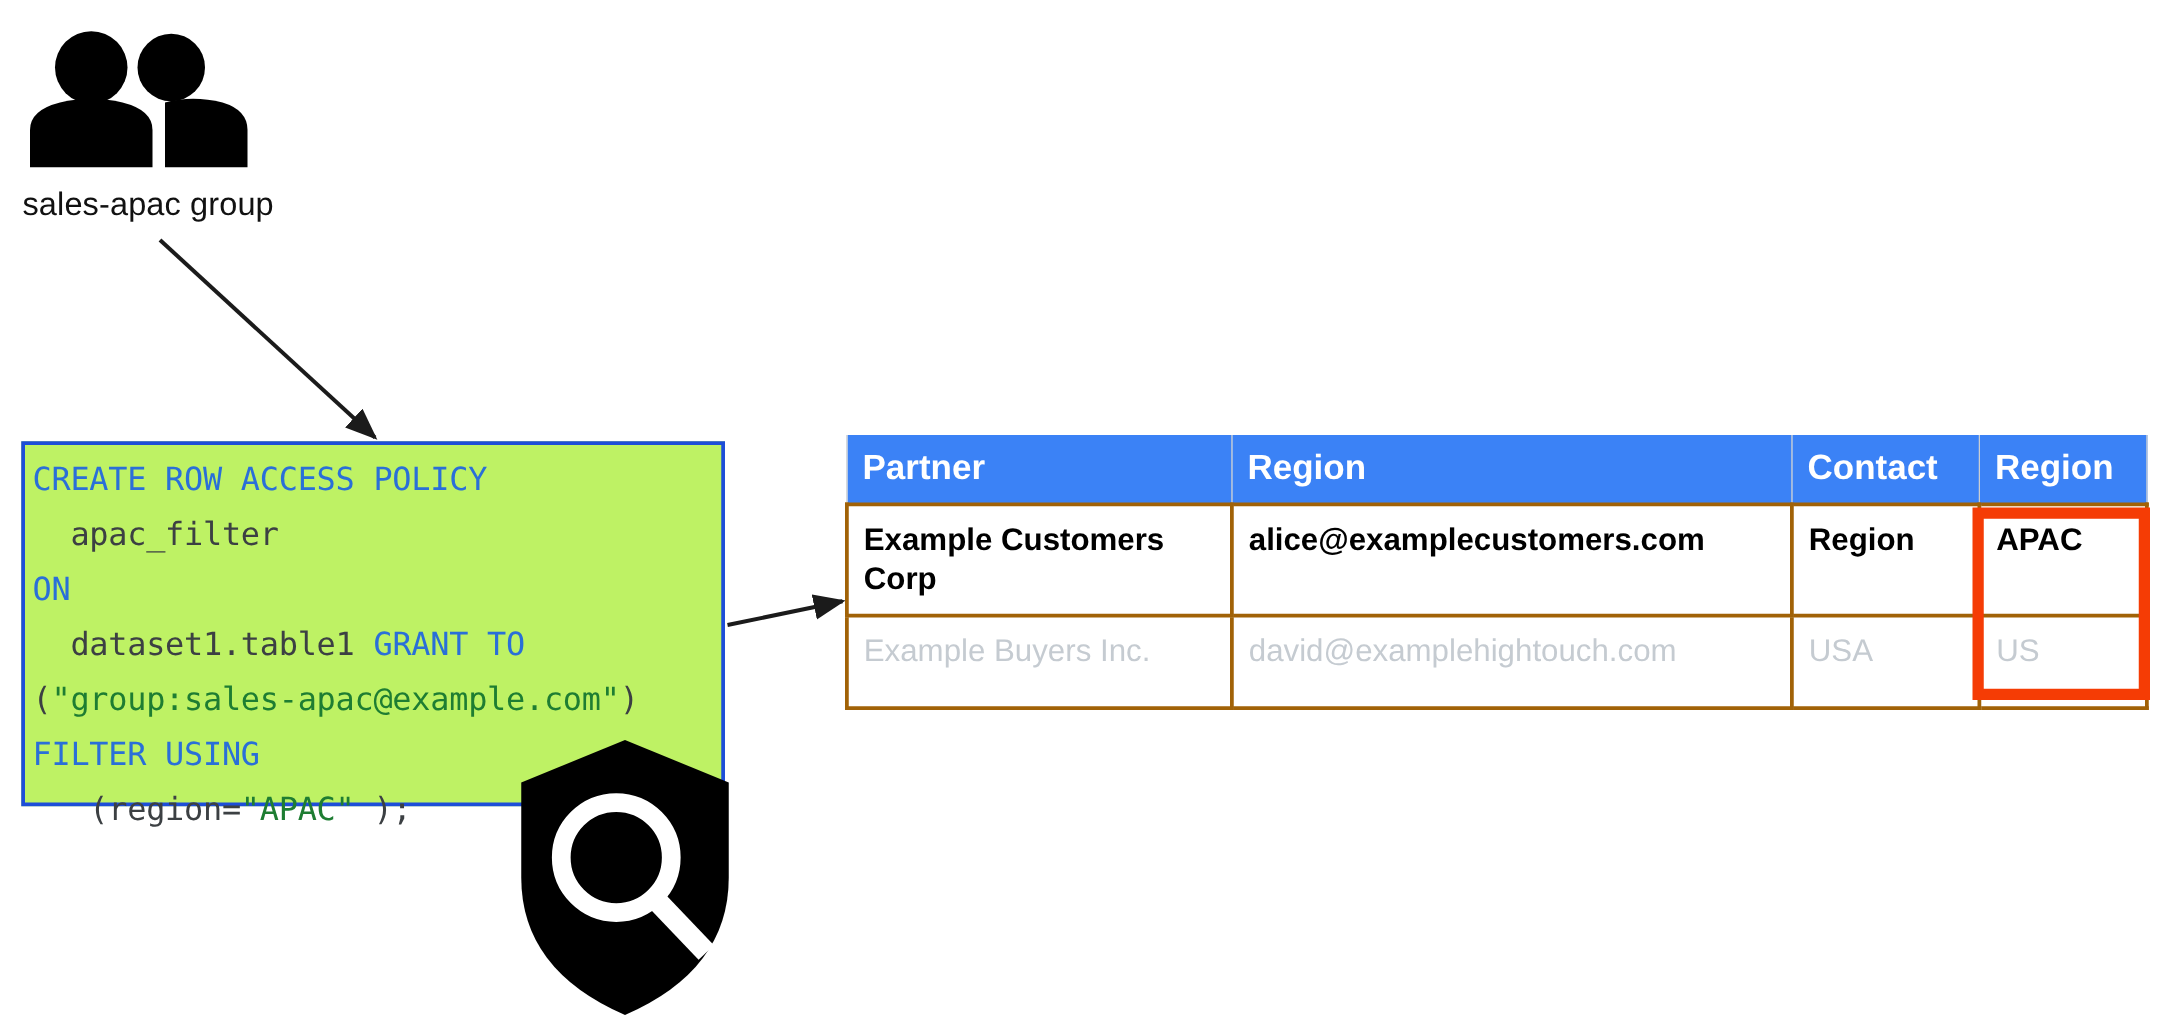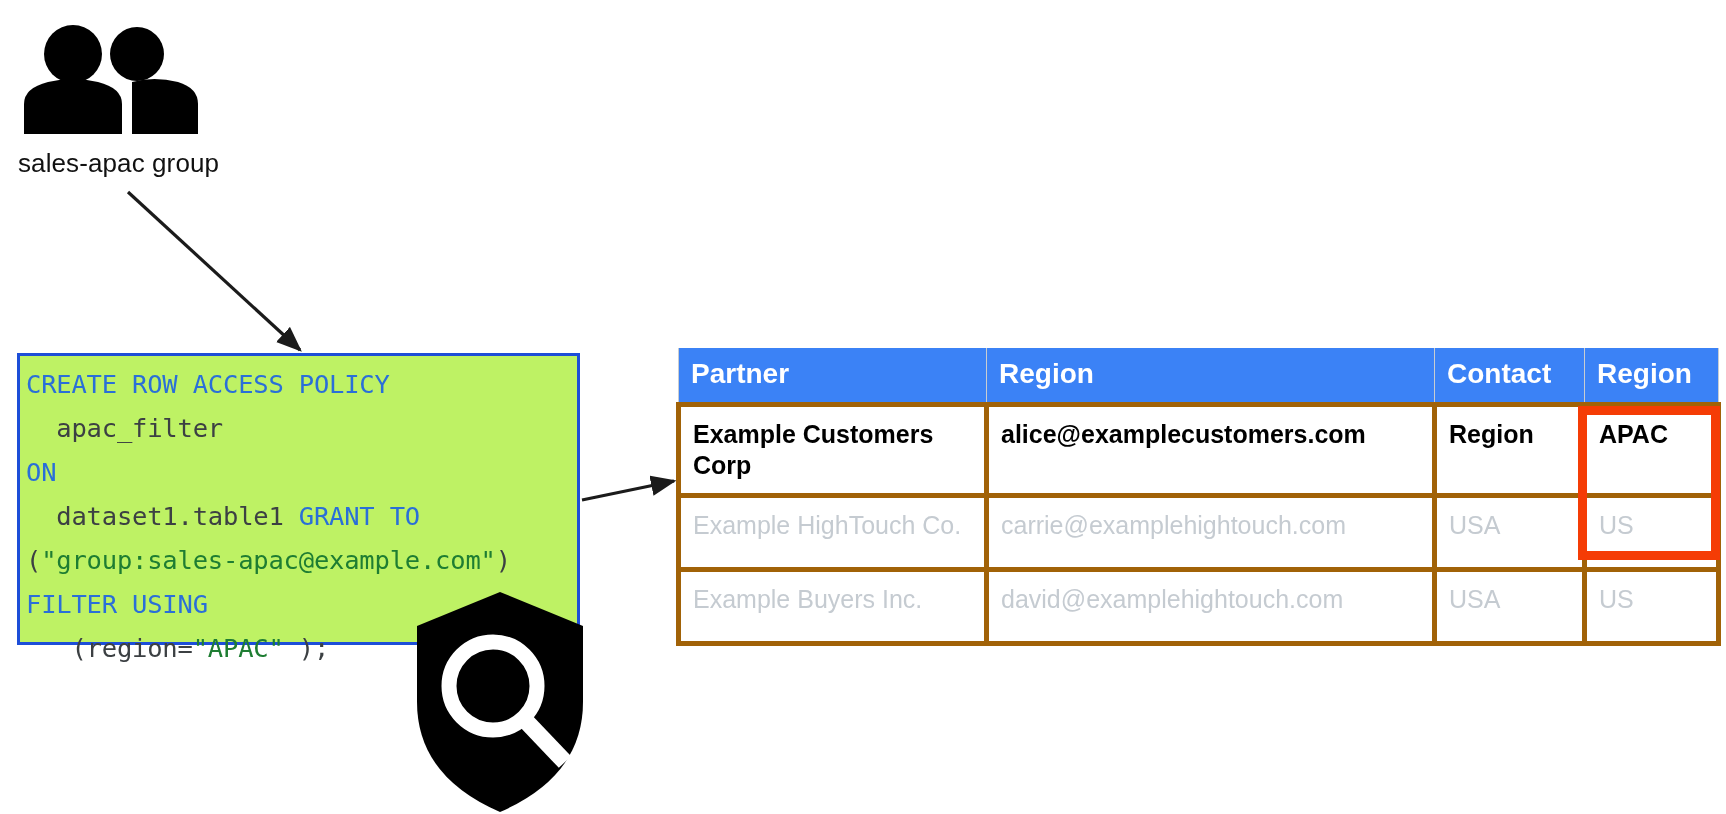--- a/index.html
+++ b/index.html
@@ -44,21 +44,21 @@
     font-size:25px;
   }
   #partner-table th{
     background:#3b82f6;color:#fff;font-weight:bold;
     text-align:left;vertical-align:top;
     padding:9px 12px 11px 12px;
     border:1px solid #c9cdd1;border-top:none;
     font-size:28px;line-height:34px;
   }
   #partner-table td{
-    border:5px solid #a16207;
+    border:3px solid #a16207;
     padding:12px 12px 12px 12px;
     vertical-align:top;line-height:31px;
     background:#fff;
   }
   tr.row-active td{color:#000;font-weight:bold;}
   tr.row-muted td{color:#c5cbd1;font-weight:normal;}
   .col-partner{width:308px;}
   .col-contact{width:448px;}
   .col-country{width:150px;}
   .col-region{width:134px;}
@@ -127,26 +127,20 @@
     </tr>
   </thead>
   <tbody id="table-body">
       <tr class="row-active">
         <td>Example Customers Corp</td>
         <td>alice@examplecustomers.com</td>
         <td>Region</td>
         <td>APAC</td>
       </tr>
       <tr class="row-muted">
-        <td>Example HighTouch Co.</td>
-        <td>carrie@examplehightouch.com</td>
-        <td>USA</td>
-        <td>US</td>
-      </tr>
-      <tr class="row-muted">
         <td>Example Buyers Inc.</td>
         <td>david@examplehightouch.com</td>
         <td>USA</td>
         <td>US</td>
       </tr>
     </tbody>
 </table>
 
 <div id="region-highlight" style="border-color: rgb(245, 60, 5);"></div>
 

